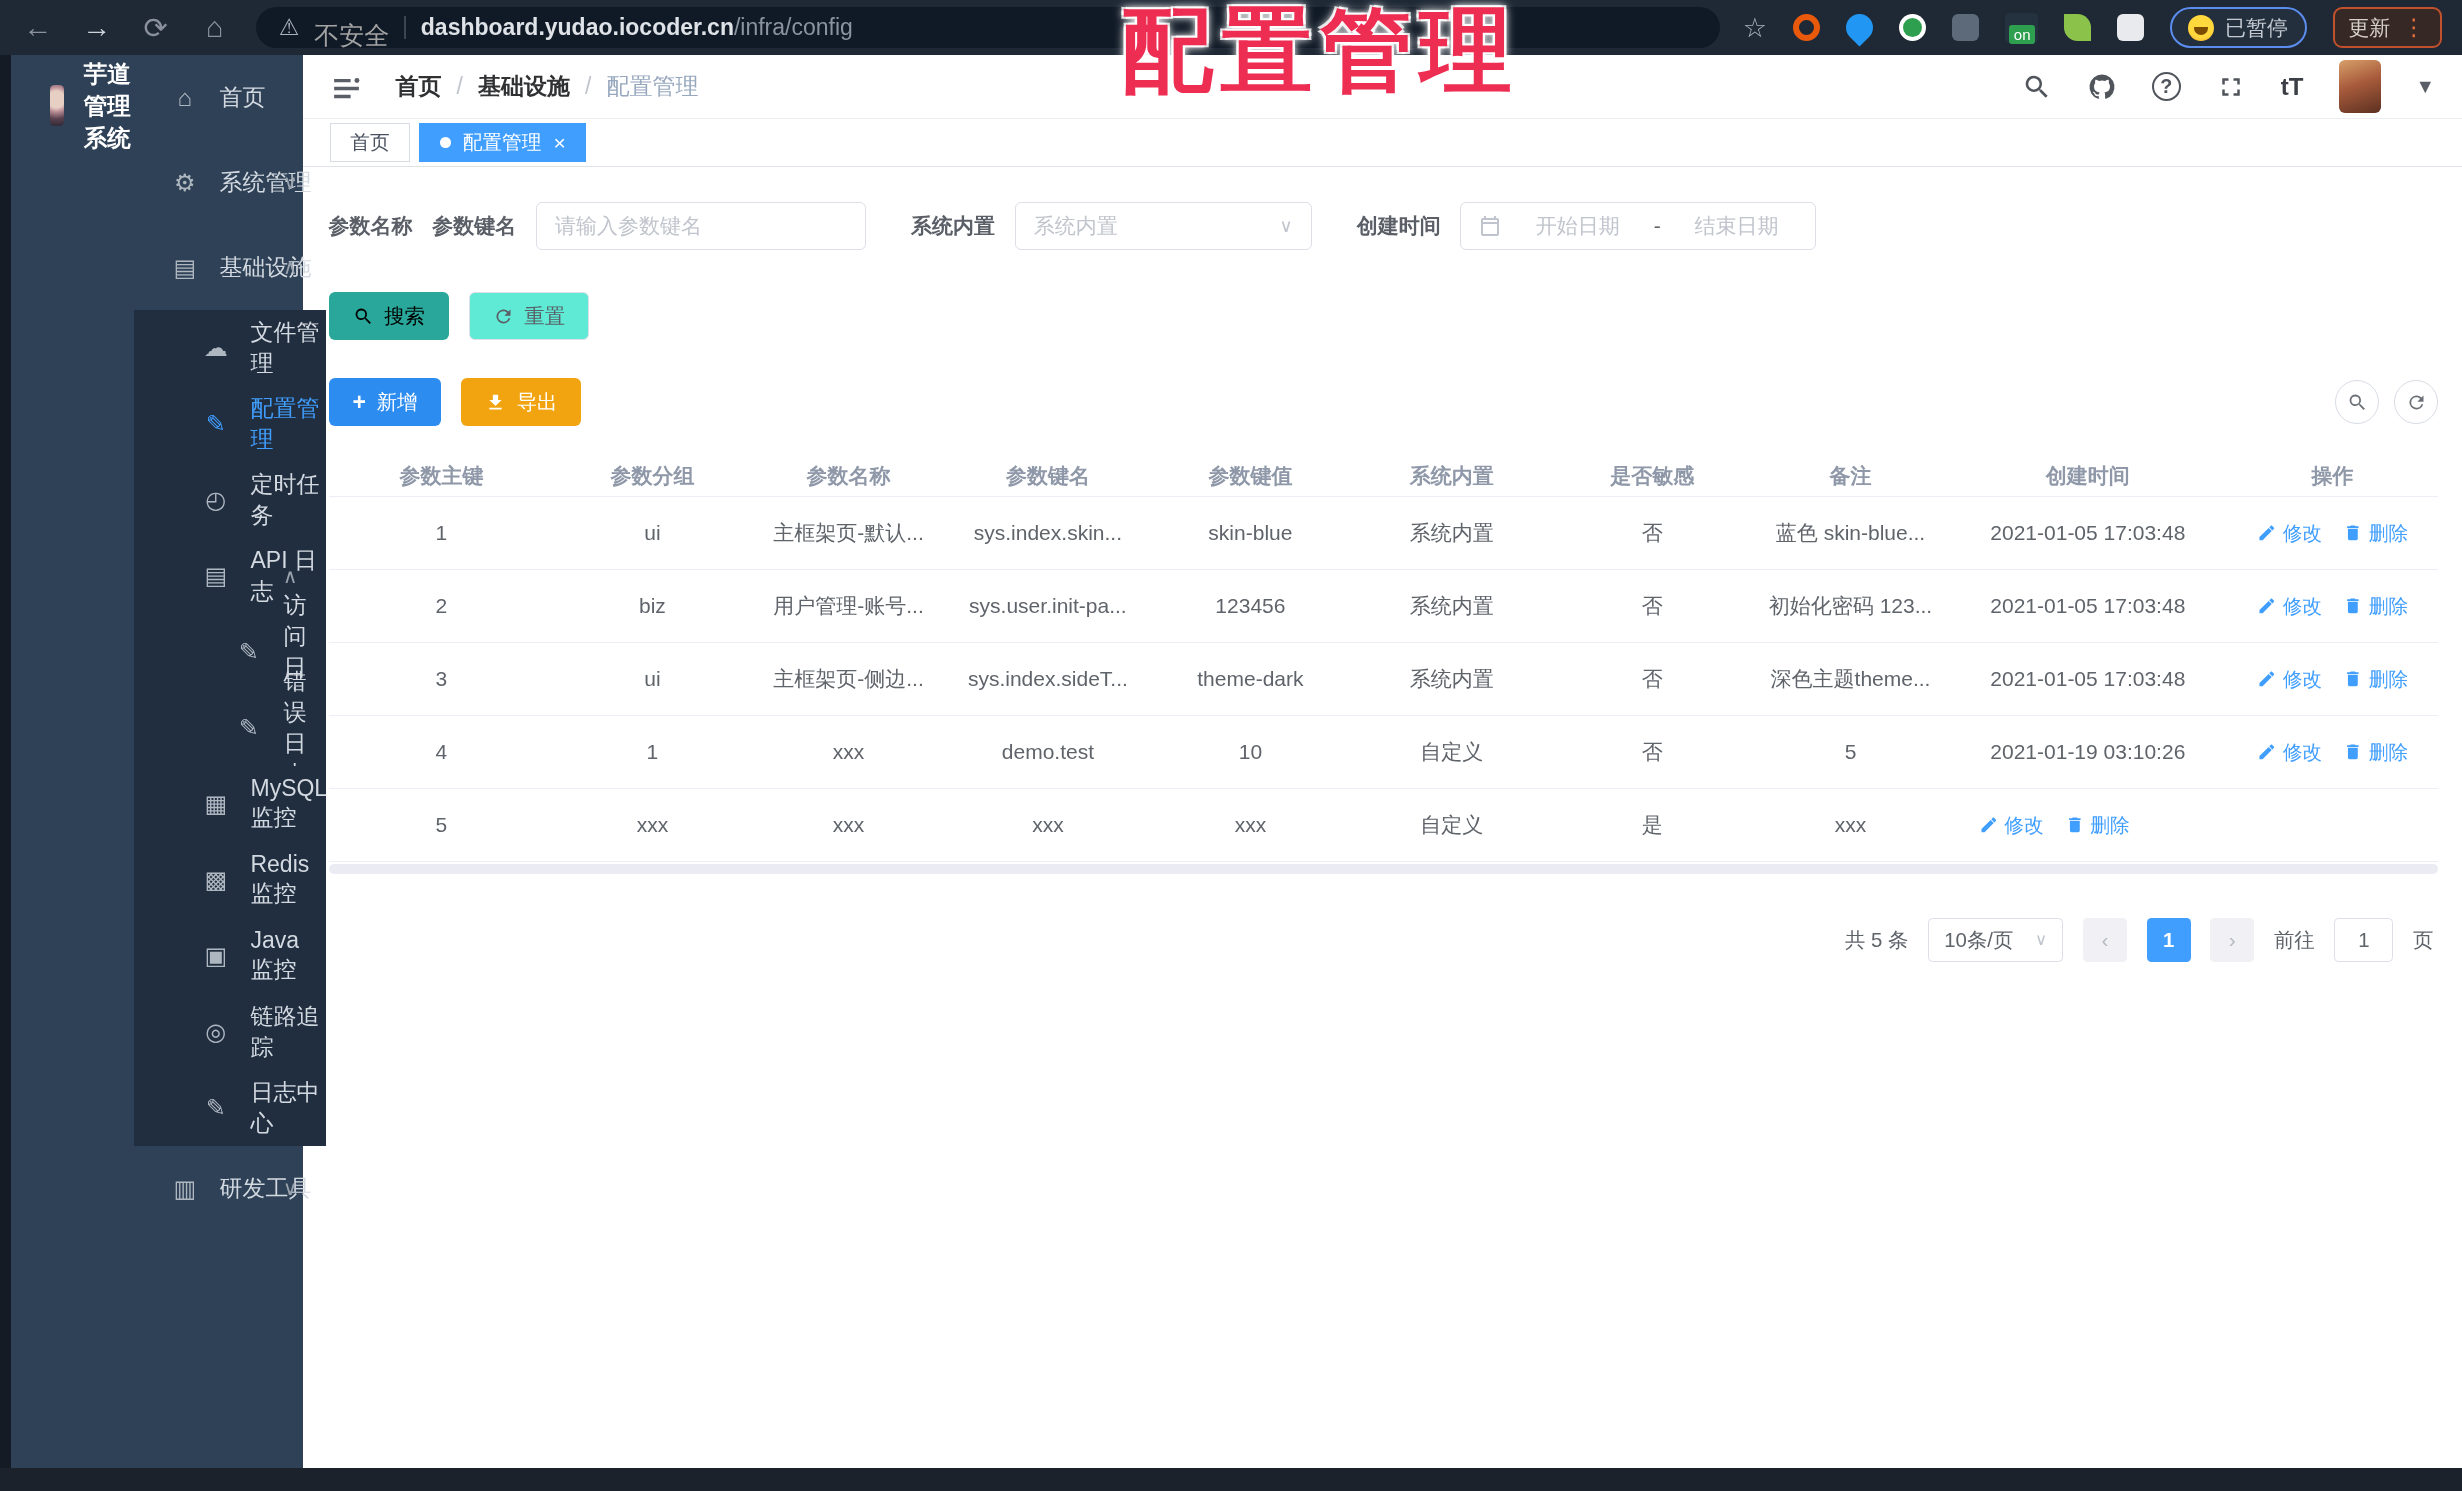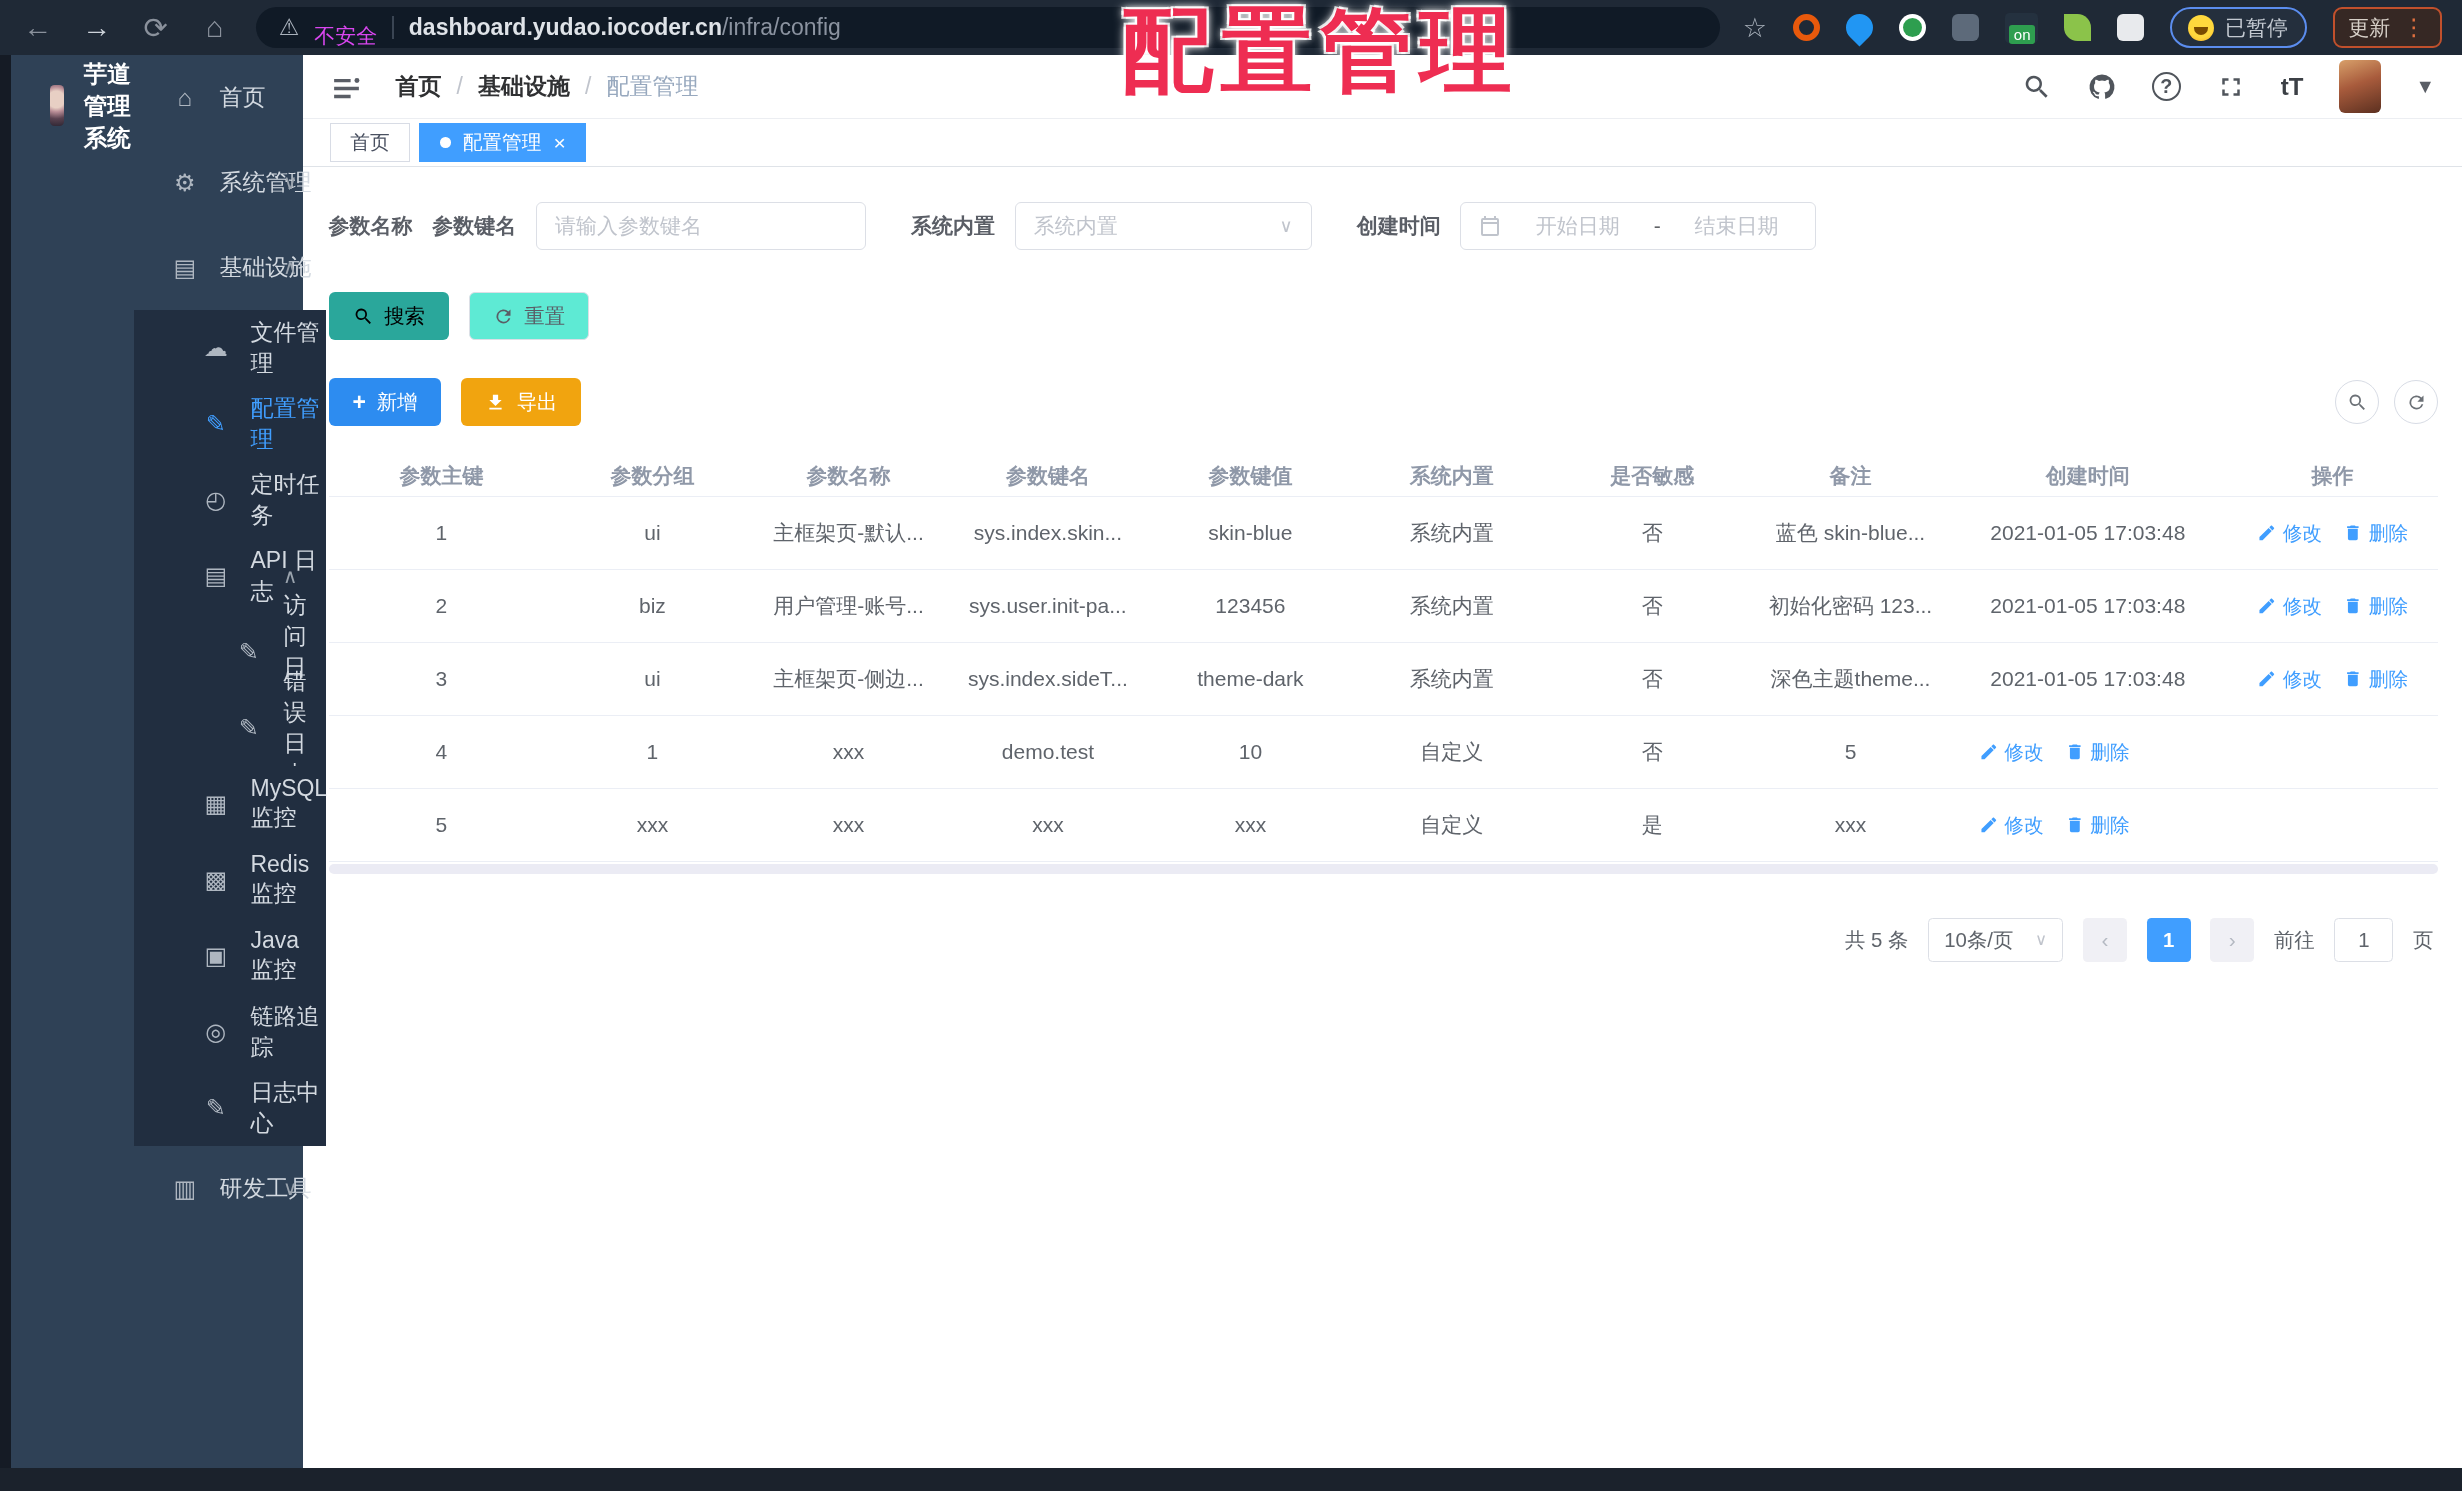--- a/index.html
+++ b/index.html
@@ -5,21 +5,21 @@
   * { margin:0; padding:0; box-sizing:border-box; }
   html,body { width:2462px; height:1491px; overflow:hidden; font-family:"Liberation Sans", sans-serif; background:#fff; }
   .stage { position:relative; width:2462px; height:1491px; }
 
   
   .browser { position:absolute; top:0; left:0; width:100%; height:55px; background:#1f2936; display:flex; align-items:center; padding:0 19.7px; gap:23px; z-index:5; }
   .nav-ico { font-size:29px; color:#8a919c; width:36px; text-align:center; flex:0 0 auto; }
   .nav-ico.bright { color:#cdd3da; }
   .url-pill { flex:1 1 auto; height:41px; background:#10striped; background:#101a26; border-radius:21px; display:flex; align-items:center; padding:0 23px; gap:15px; max-width:1498px; }
   .warn-ico { color:#aab2bc; font-size:23px; }
-  .insecure { color:#d946ef; font-size:21px;margin-top:16px; }
+  .insecure { color:#a3a3a3; font-size:25px;margin-top:16px; }
   .url-div { width:1.5px; height:23px; background:#3a4553; }
   .url-text { font-size:23px; color:#dfe3e8; font-weight:700; }
   .url-path { color:#8b93a0; font-weight:400; }
   .ext-row { display:flex; align-items:center; gap:26px; flex:0 0 auto; }
   .star { color:#aab2bc; font-size:27px; }
   .ext { width:27px; height:27px; border-radius:50%; position:relative; flex:0 0 auto; }
   .ext-donut { border:6.8px solid #e8590c; background:transparent; }
   .ext-pin { background:#2196f3; border-radius:50% 50% 50% 0; transform:rotate(-45deg); }
   .ext-green { background:#fff; }
   .ext-green::after { content:""; position:absolute; inset:3.8px; border-radius:50%; background:#2e9e4f; }
@@ -441,20 +441,21 @@
               </div>
               <div class="trow body">
                 <span class="td c0">4</span>
                 <span class="td c1">1</span>
                 <span class="td c2">xxx</span>
                 <span class="td c3">demo.test</span>
                 <span class="td c4">10</span>
                 <span class="td c5">自定义</span>
                 <span class="td c6">否</span>
                 <span class="td c7">5</span>
+                <span class="td c8">2021-01-19 03:10:26</span>
                 <span class="td c9 ops-cell">
                   <span class="oplink">
                     <svg viewBox="0 0 24 24">
                       <path d="M3 17.2V21h3.8L18 9.8 14.2 6 3 17.2zM20.7 7.1c.4-.4.4-1 0-1.4l-2.4-2.4c-.4-.4-1-.4-1.4 0L15 5.2 18.8 9l1.9-1.9z"></path>
                     </svg>
                     <span>修改</span>
                   </span>
                   <span class="oplink">
                     <svg viewBox="0 0 24 24">
                       <path d="M6 19c0 1.1.9 2 2 2h8c1.1 0 2-.9 2-2V7H6v12zM19 4h-3.5l-1-1h-5l-1 1H5v2h14V4z"></path>

